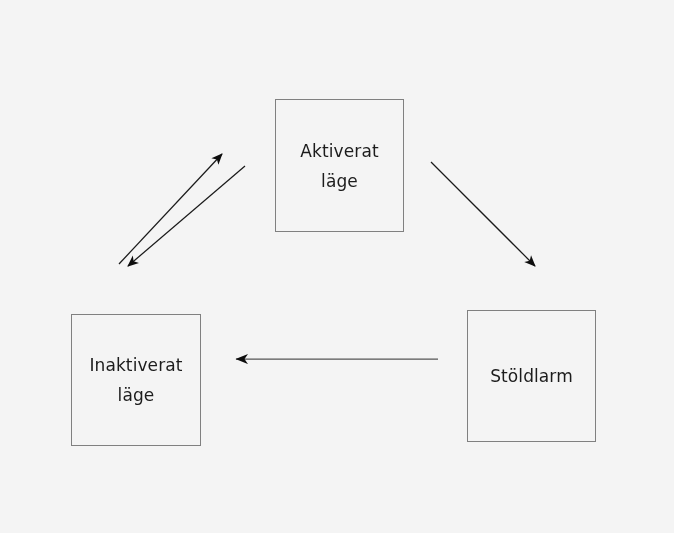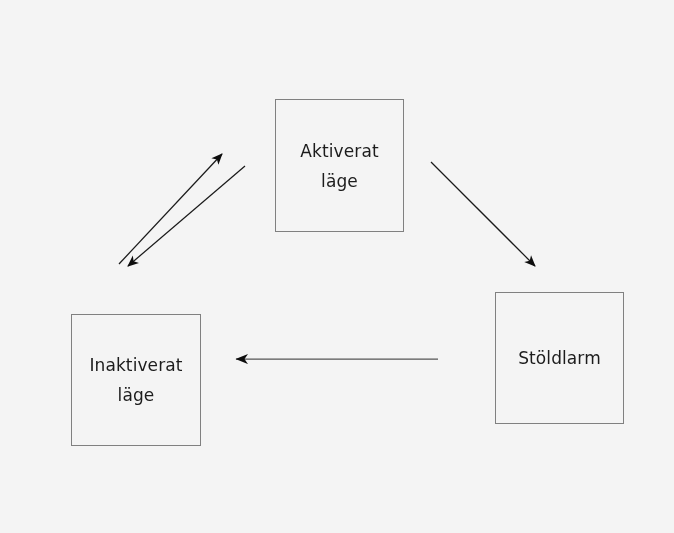--- a/index.html
+++ b/index.html
@@ -52,24 +52,23 @@
   }
   #node-inaktiverat {
     left: 71px;
     top: 294px;
     width: 130px;
     height: 132px;
     margin-top: 20px;
   }
   #node-stoldlarm {
     left: 467px;
-    top: 292px;
+    top: 310px;
     width: 129px;
     height: 132px;
-    margin-left: 28px;
   }
 </style>
 </head>
 <body>
 
 <div id="diagram-canvas">
 
   <svg id="arrow-layer" viewBox="0 0 674 533" width="674" height="533" xmlns="http://www.w3.org/2000/svg">
     <defs>
       <marker id="head-sharp" markerWidth="14" markerHeight="14" refX="11" refY="5.2" orient="auto" markerUnits="userSpaceOnUse">

